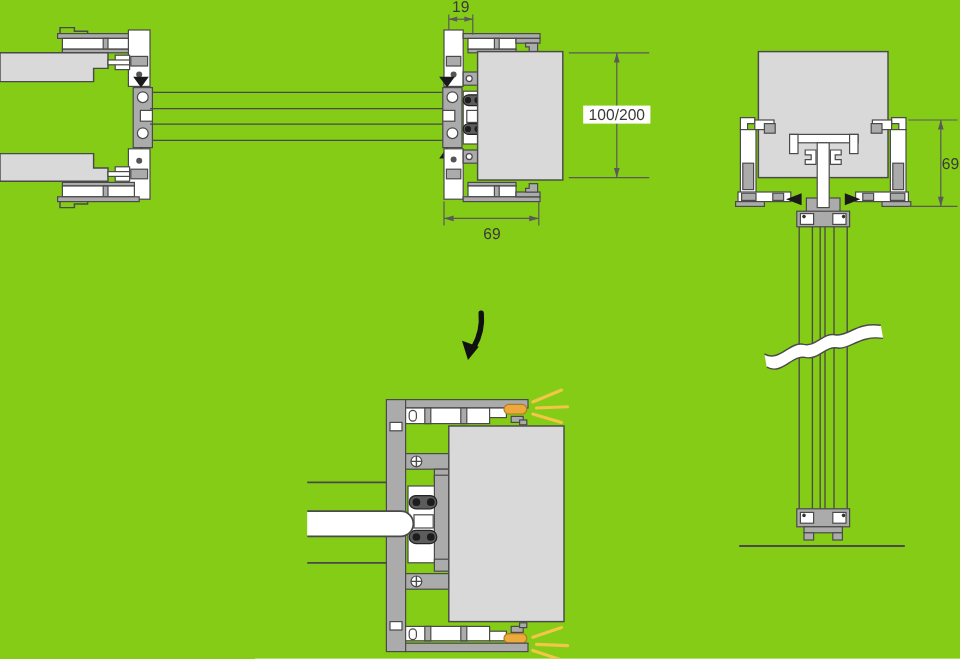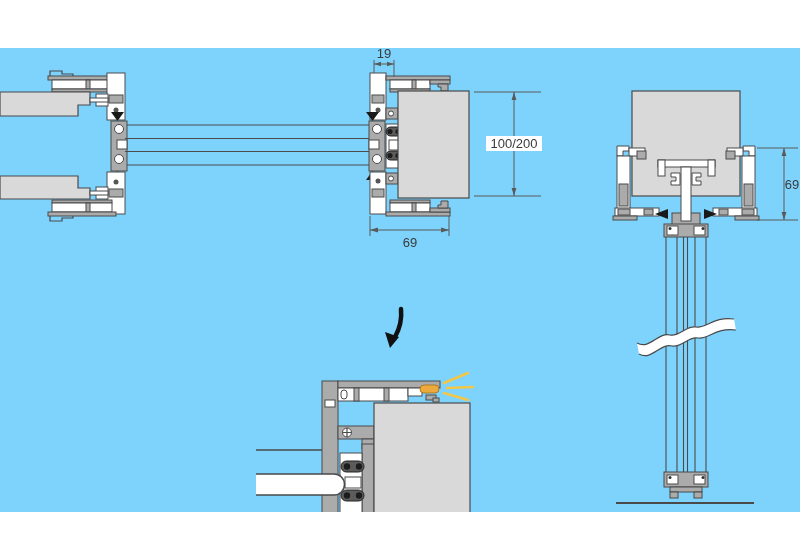--- a/index.html
+++ b/index.html
@@ -1,17 +1,17 @@
 <!DOCTYPE html>
 <html><head>
 <meta charset="utf-8">
 <style>
   html,body{margin:0;padding:0;background:#fff;}
-  .canvas{position:relative;width:800px;height:464px;background:#7dd3fc;overflow:hidden;
-          font-family:"Liberation Sans",sans-serif;margin-top:48px;}
+  .canvas{position:relative;width:800px;height:549px;background:#84cc16;overflow:hidden;
+          font-family:"Liberation Sans",sans-serif;}
   svg{display:block;}
   .metal{fill:#ababab;stroke:#4a4a4a;stroke-width:1;}
   .white-part{fill:#ffffff;stroke:#4a4a4a;stroke-width:1;}
   .panel{stroke:#4a4a4a;stroke-width:1.2;}
   .line{stroke:#4a4a4a;stroke-width:1.2;fill:none;}
   .thin{stroke:#4a4a4a;stroke-width:1.1;fill:none;}
   .clip{fill:#1a1a1a;stroke:none;}
   .screw-cap{stroke:#222;stroke-width:1;}
   .screw-dot{fill:#1c1c1c;stroke:none;}
   .gasket{stroke:#b07a20;stroke-width:1;}

